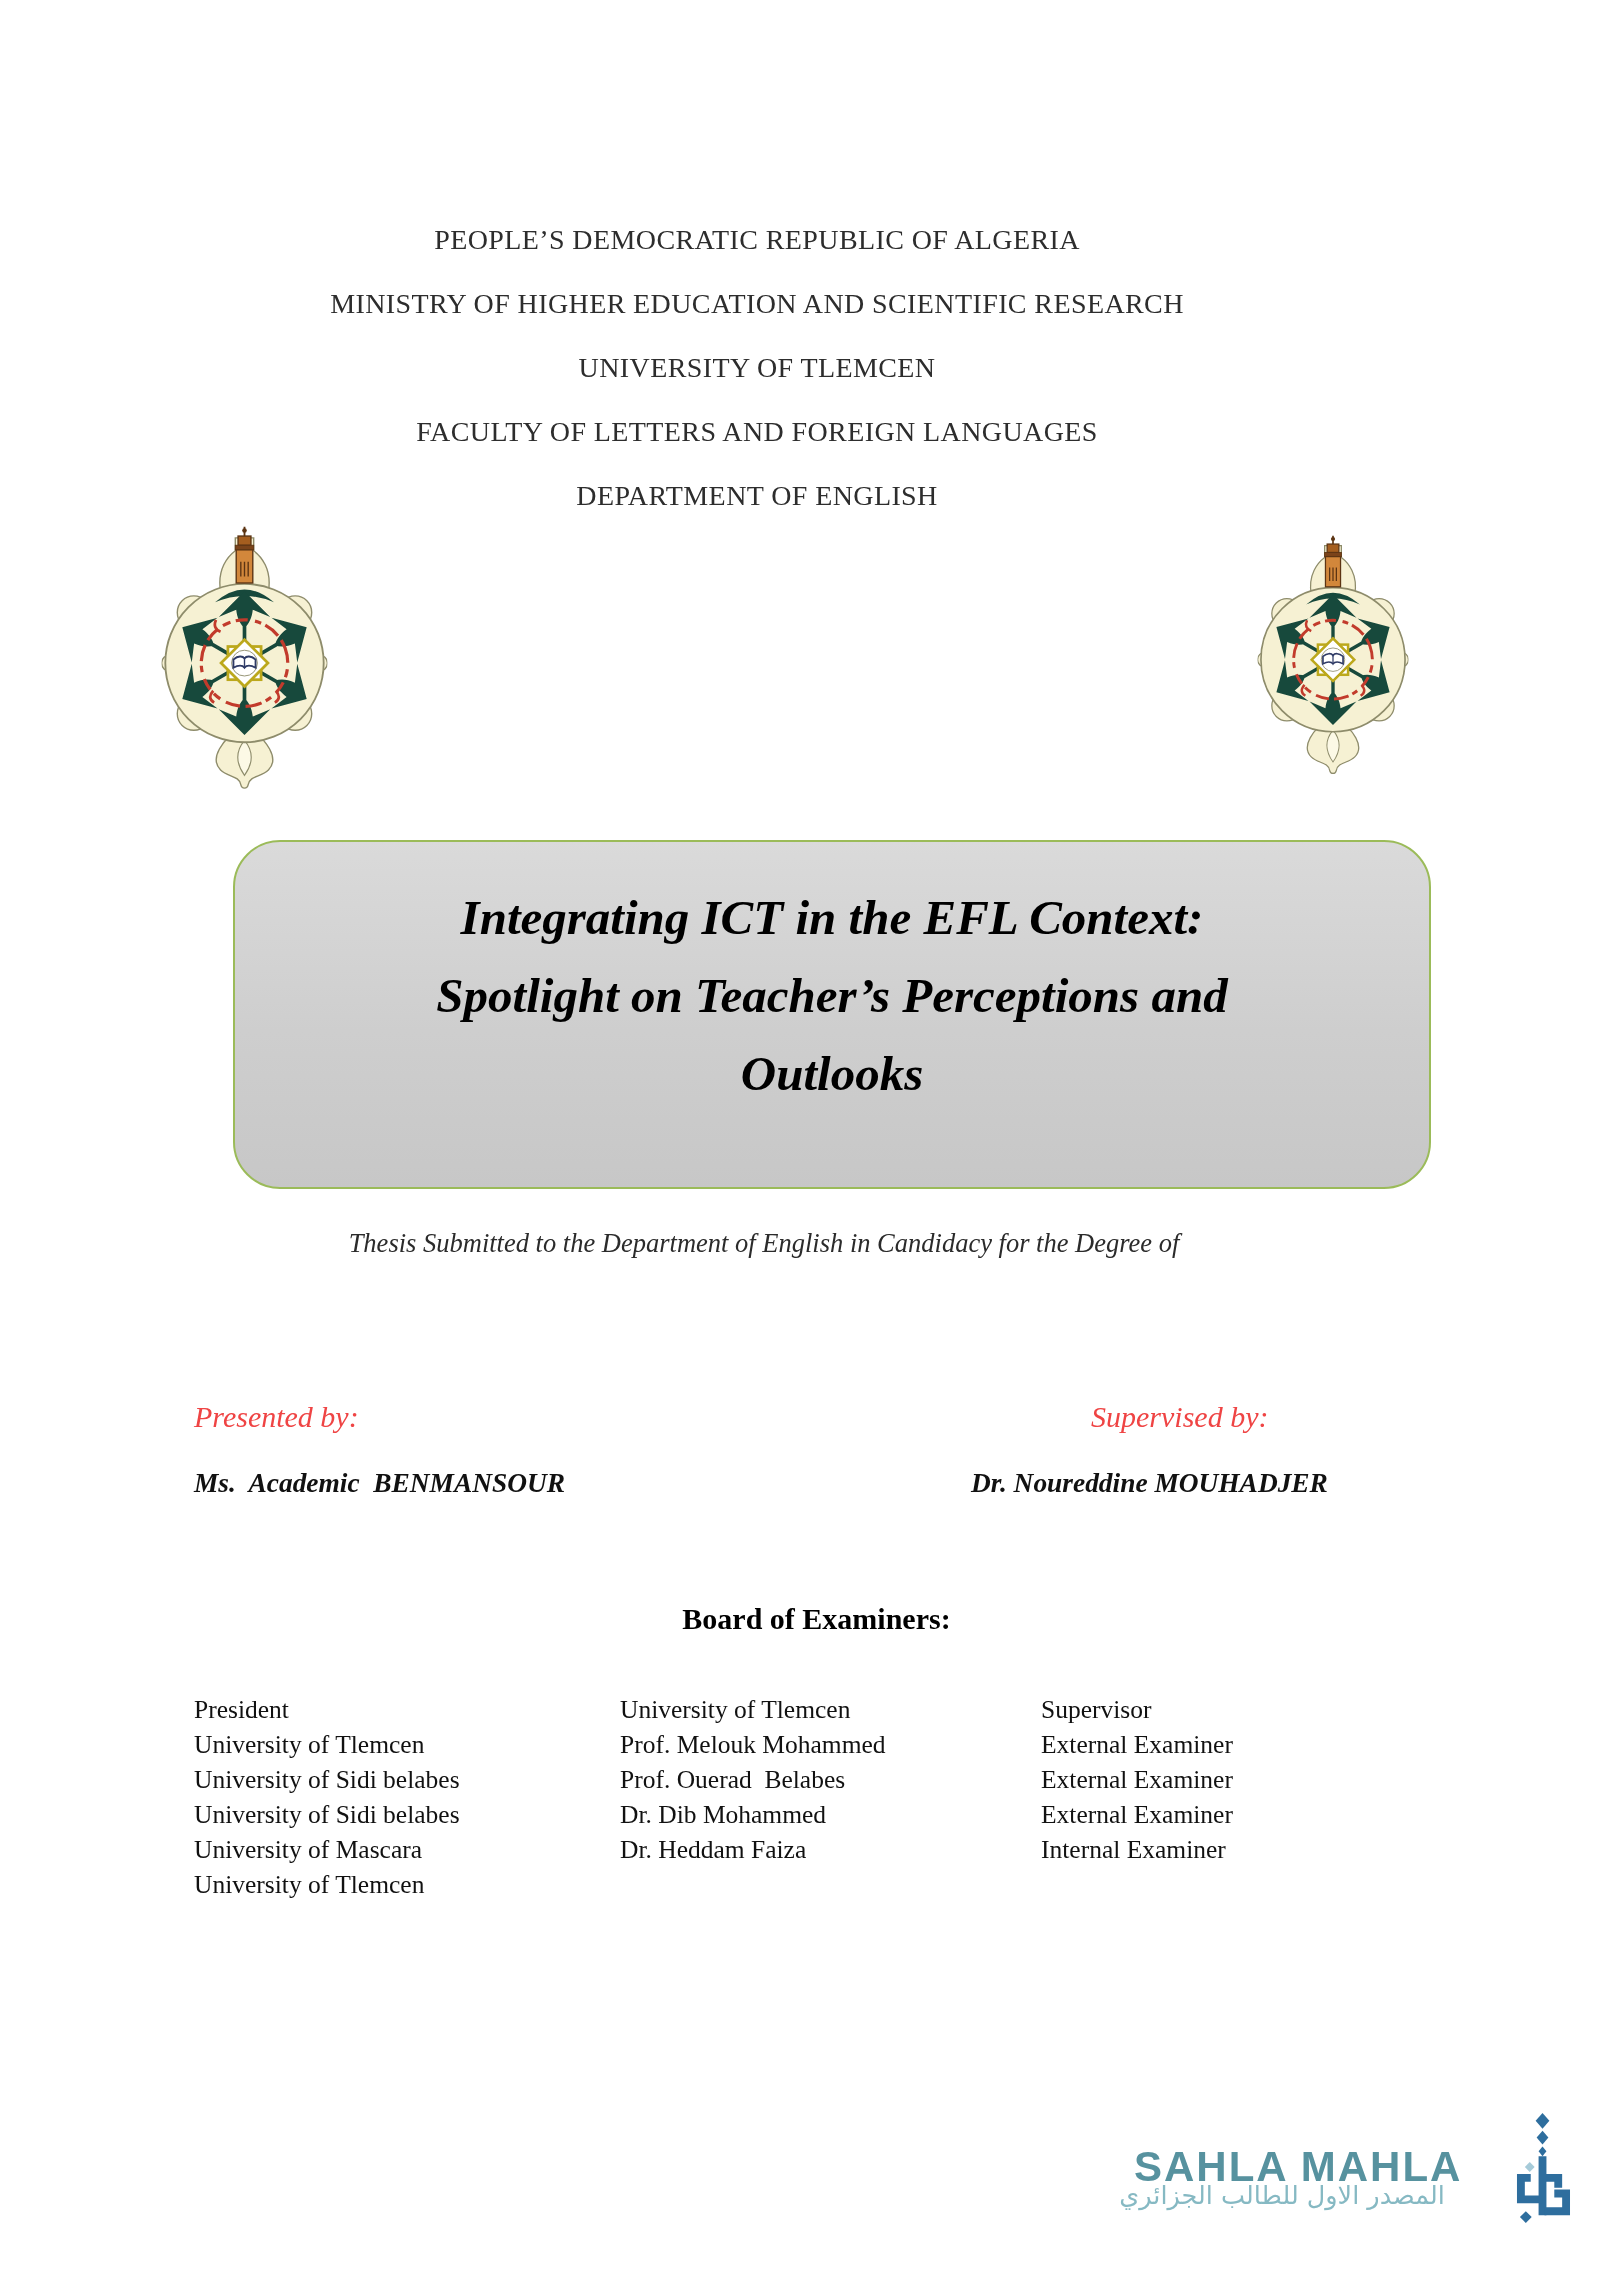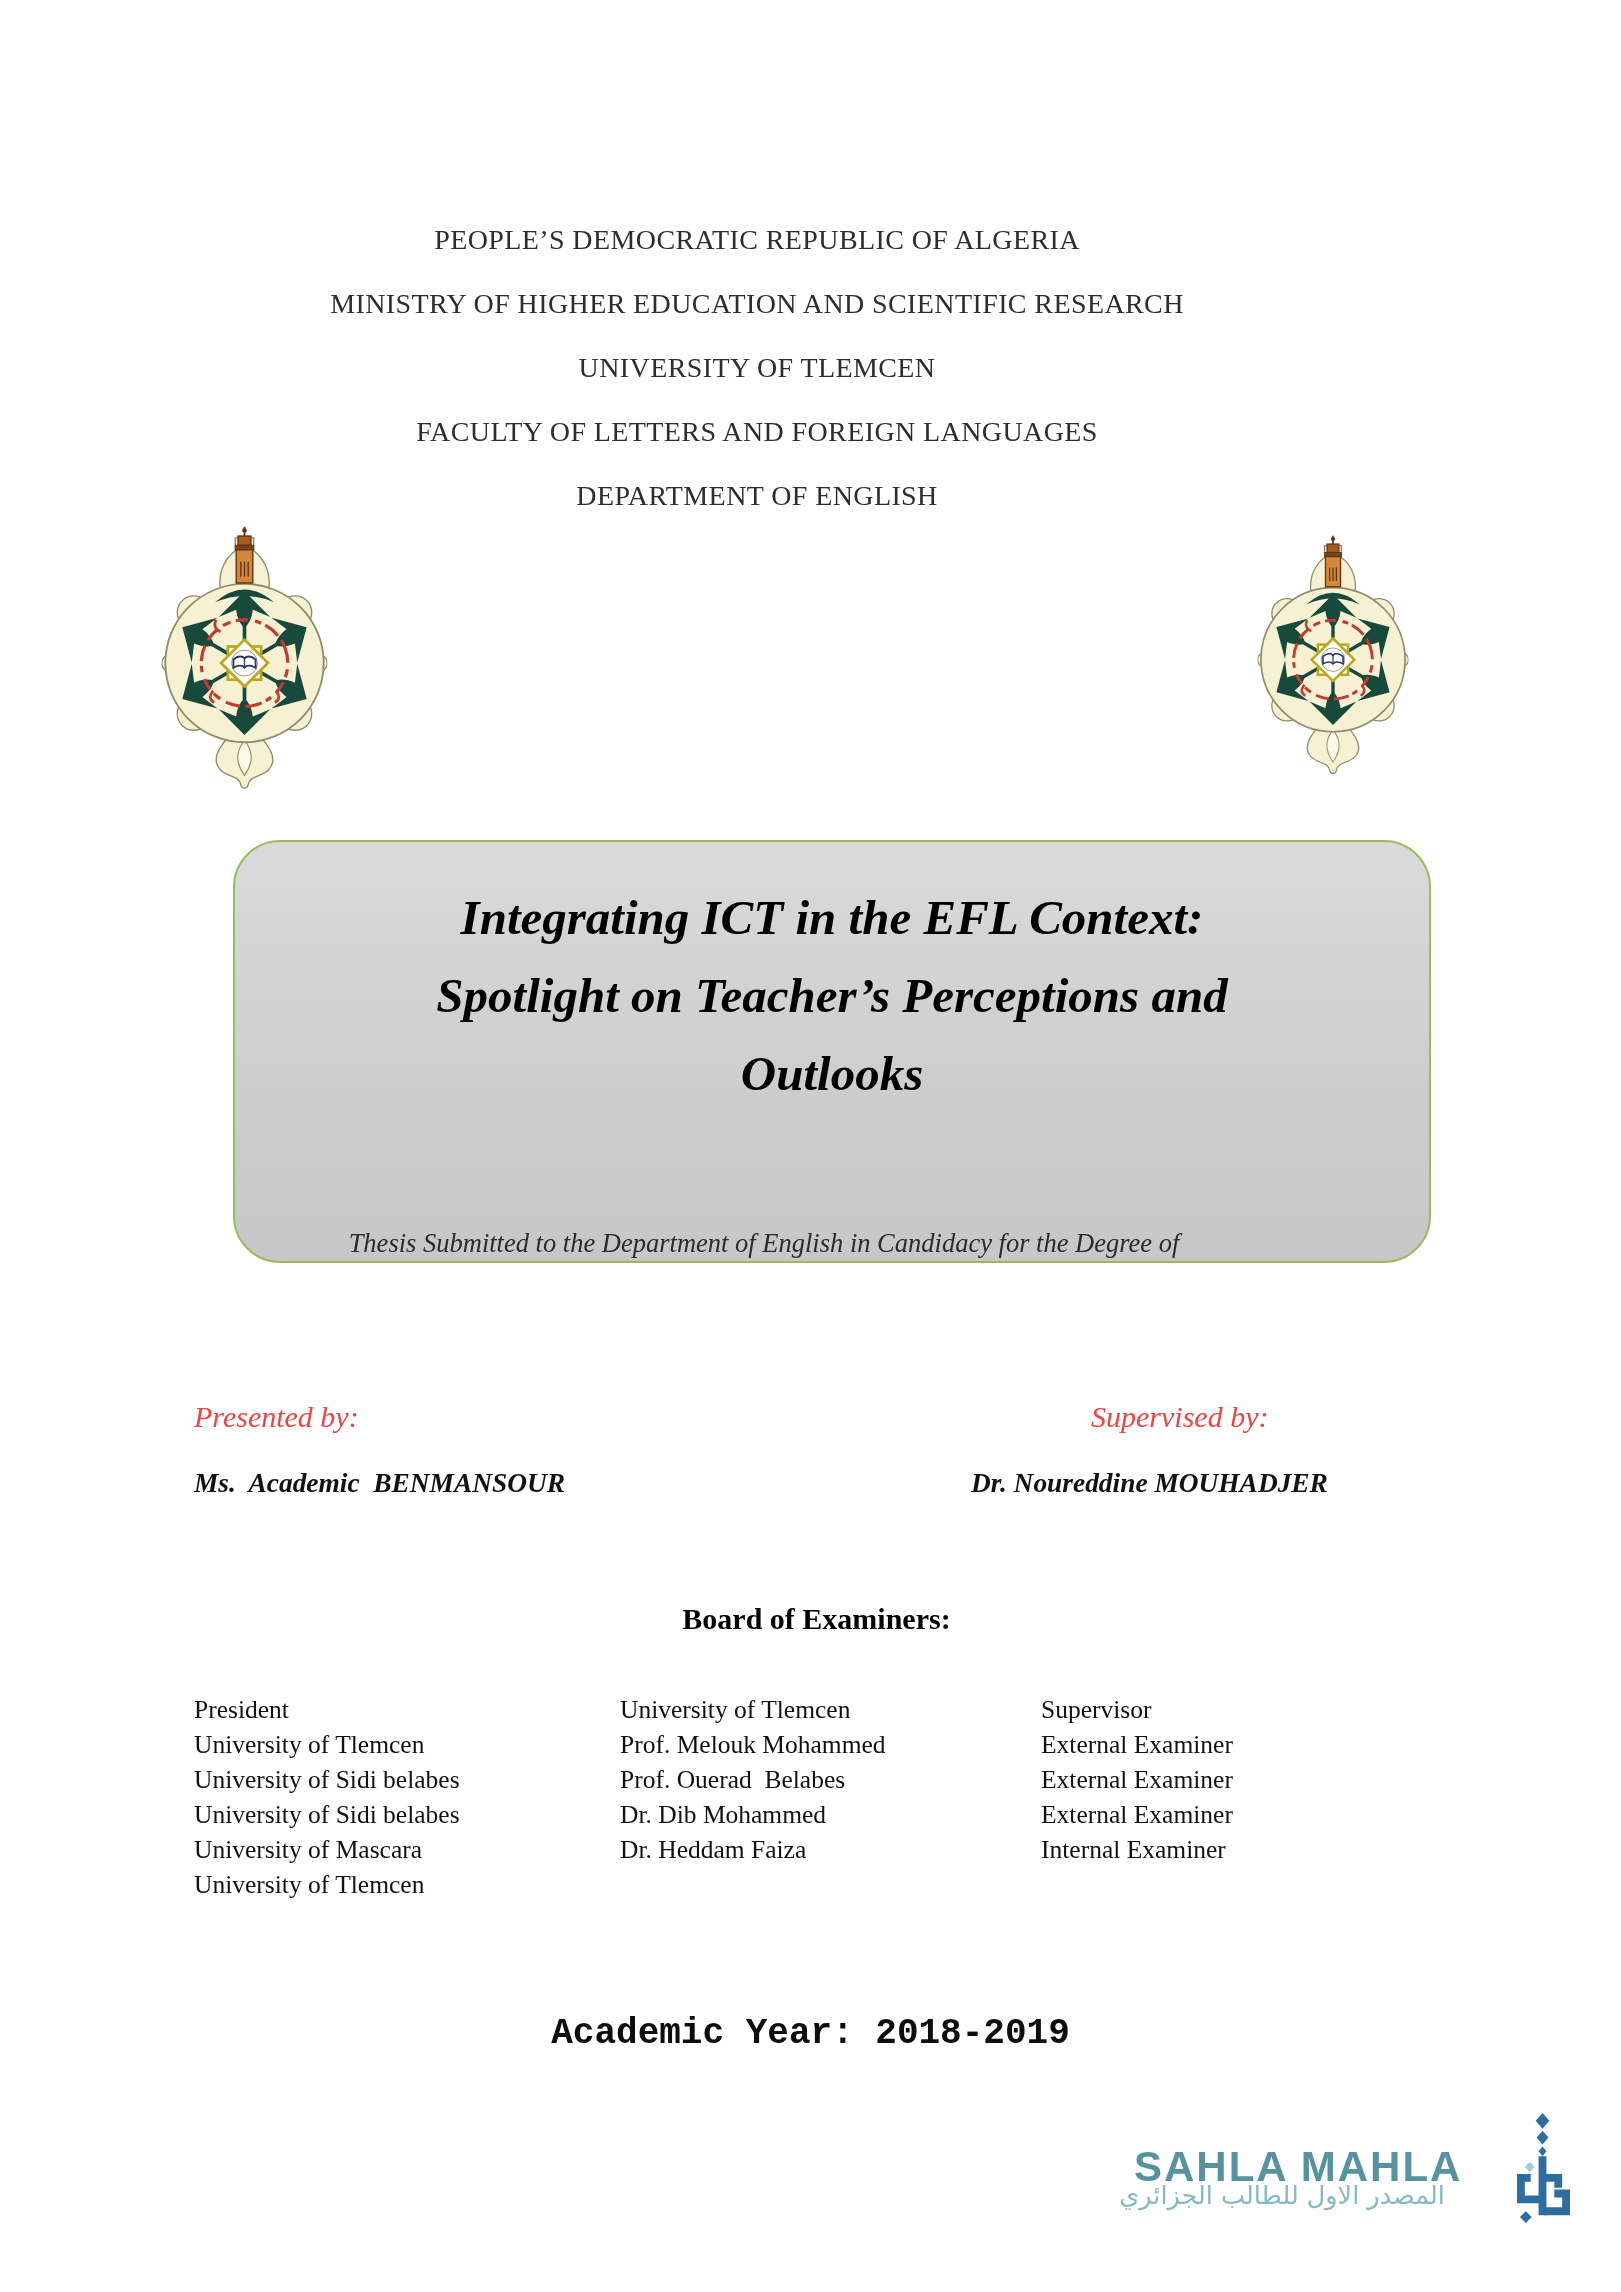--- a/index.html
+++ b/index.html
@@ -11,21 +11,21 @@
   .header { position:absolute; top:208px; left:71px; width:1372px; text-align:center;
             font-size:28px; line-height:64px; color:#2d2d2d; letter-spacing:0.4px; }
   .header div { white-space:nowrap; }
 
   
   .emblem { position:absolute; }
   .emblem-left  { top:525px; left:160px; width:169px; height:267px; }
   .emblem-right { top:534px; left:1257px; width:152px; height:243px; }
 
   
-  .title-box { position:absolute; top:840px; left:233px; width:1198px; height:423px;
+  .title-box { position:absolute; top:840px; left:233px; width:1198px; height:349px;
                border:2px solid #9BBB59; border-radius:47px;
                background:linear-gradient(180deg,#dadada 0%,#cecece 55%,#c7c7c7 100%); }
   .title-text { padding-top:37px; text-align:center; font-weight:bold; font-style:italic;
                 font-size:49px; line-height:78px; color:#000; }
 
   
   .thesis { position:absolute; top:1223px; left:176px; width:1176px; text-align:center;
             font-style:italic; font-size:26.5px; line-height:40px; color:#2b2b2b; }
 
   
@@ -163,21 +163,20 @@
     <div class="cell">External Examiner</div>
     <div class="cell">University of Sidi belabes</div>
     <div class="cell">Dr. Dib Mohammed</div>
     <div class="cell">External Examiner</div>
     <div class="cell">University of Mascara</div>
     <div class="cell">Dr. Heddam Faiza</div>
     <div class="cell">Internal Examiner</div>
     <div class="cell">University of Tlemcen</div>
   </div>
 
-  <div class="academic-year">Academic Year: 2018-2019</div>
 
   <div class="brand-name">SAHLA MAHLA</div>
   <div class="brand-tagline">المصدر الاول للطالب الجزائري</div>
   <div class="brand-mark">
     <svg class="fit" viewBox="0 0 75 112">
       <g fill="#2E6E9E">
         <polygon points="37,0 44,8 37,16 30,8"></polygon>
         <polygon points="37,18 43,25 37,32 31,25"></polygon>
         <polygon points="37,34 41,39 37,44 33,39"></polygon>
         <path d="M33 44 h8 v18 h16 v14 h-8 v-6 h-8 v34 h-8 Z"></path>

